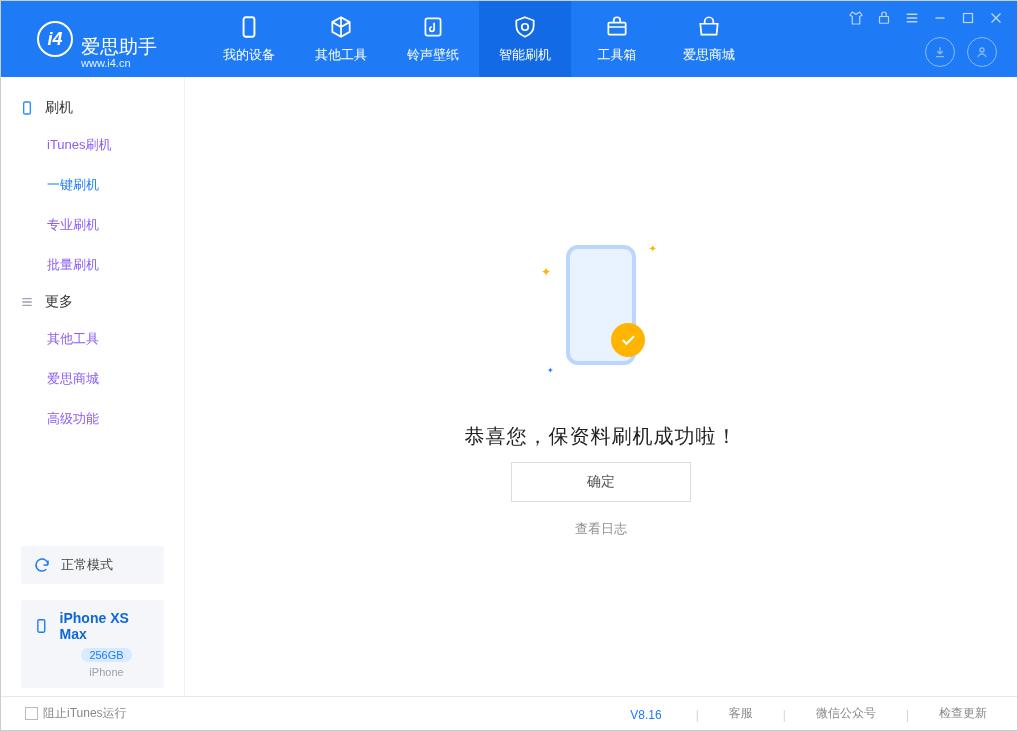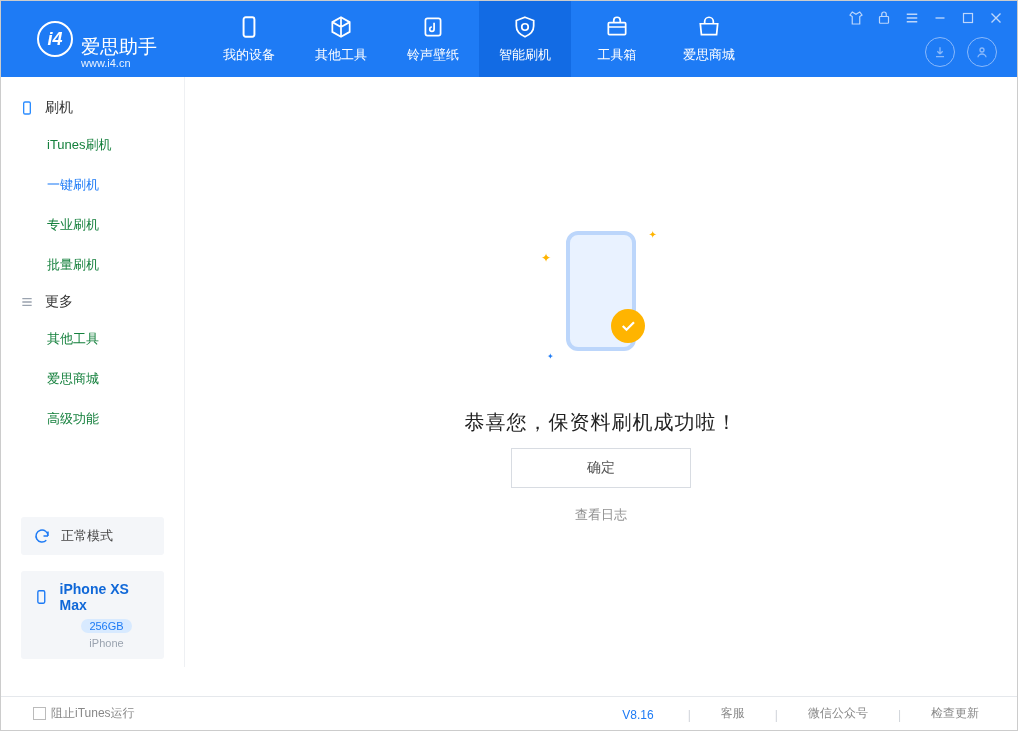--- a/index.html
+++ b/index.html
@@ -27,21 +27,21 @@
 .hdr-circle { width: 30px; height: 30px; border: 1.8px solid #8ab9fb; border-radius: 50%; display: flex; align-items: center; justify-content: center; cursor: pointer; color: #8ab9fb; }
 .hdr-circle svg { width: 16px; height: 16px; }
 
 
 .body-row { flex: 1; display: flex; min-height: 0; }
 .sidebar { width: 184px; border-right: 1px solid #eef0f3; display: flex; flex-direction: column; padding-top: 14px; }
 .side-group-h { display: flex; align-items: center; padding: 8px 18px; color: #333; font-size: 14px; }
 .side-group-h .grp-icon { width: 16px; height: 16px; margin-right: 10px; color: #2b8cff; }
 .side-group-h .grp-icon svg { width: 100%; height: 100%; }
 .side-group-h.more .grp-icon { color: #9aa3af; }
-.side-item { padding: 11px 18px 11px 46px; font-size: 13px; color: #15803d; cursor: pointer; }
+.side-item { padding: 11px 18px 11px 46px; font-size: 13px; color: #8b5cf6; cursor: pointer; }
 .side-item.active { color: #1e7bf5; }
 
 .sidebar-spacer { flex: 1; }
 .side-card { margin: 8px 20px; background: #f4f6f9; border-radius: 3px; padding: 10px 12px; font-size: 13px; display: flex; align-items: center; color: #444; }
 .side-card .card-icon { width: 18px; height: 18px; margin-right: 10px; color: #1e7bf5; }
 .side-card .card-icon svg { width: 100%; height: 100%; }
 .side-card.device { flex-direction: column; align-items: center; }
 .side-card.device .row1 { display: flex; align-items: center; font-weight: 600; color: #1068d8; font-size: 14px; }
 .capacity-badge { margin-top: 6px; margin-left: 28px; background: #d8eaff; color: #1e7bf5; font-size: 11px; padding: 1px 8px; border-radius: 10px; }
 .device-type { margin-left: 28px; margin-top: 4px; font-size: 11px; color: #9aa3af; }
@@ -59,21 +59,21 @@
 .sparkle { position: absolute; color: #ffb400; }
 .sparkle.s1 { left: -10px; top: 30px; font-size: 12px; }
 .sparkle.s2 { right: -6px; top: 8px; font-size: 10px; }
 .sparkle.s3 { left: -4px; bottom: 10px; font-size: 8px; color: #1e7bf5; }
 
 .success-text { margin-top: 38px; font-size: 20px; color: #222; letter-spacing: 1px; }
 .ok-btn { margin-top: 12px; border: 1px solid #d8dce2; background: #fff; padding: 10px 75px; font-size: 14px; color: #555; cursor: pointer; }
 .log-link { margin-top: 18px; font-size: 13px; color: #909090; cursor: pointer; }
 
 
-.statusbar { height: 34px; border-top: 1px solid #e5e8ec; display: flex; align-items: center; padding: 0 32px; font-size: 12px; color: #888; margin-top: 29px; }
+.statusbar { height: 34px; border-top: 1px solid #e5e8ec; display: flex; align-items: center; padding: 0 24px; font-size: 12px; color: #888; }
 .statusbar .sb-left { display: flex; align-items: center; }
 .statusbar .sb-right { margin-left: auto; display: flex; align-items: flex-end; gap: 24px; }
 .sb-sep { color: #d0d4da; }
 .sb-link { cursor: pointer; padding: 0 6px; }
 .sb-ver { color: #1e7bf5; margin-right: 10px; }
 </style>
 </head>
 <body>
 
 <div class="header">

